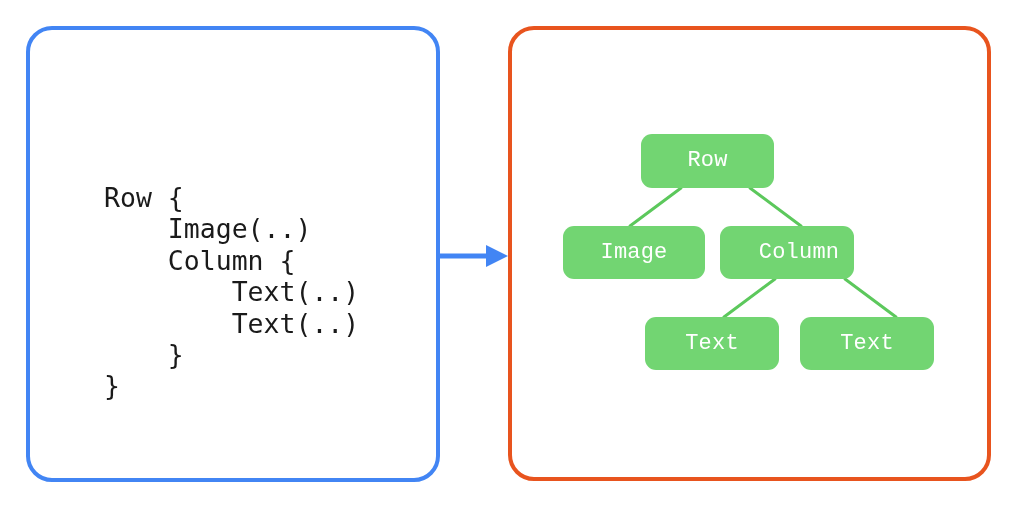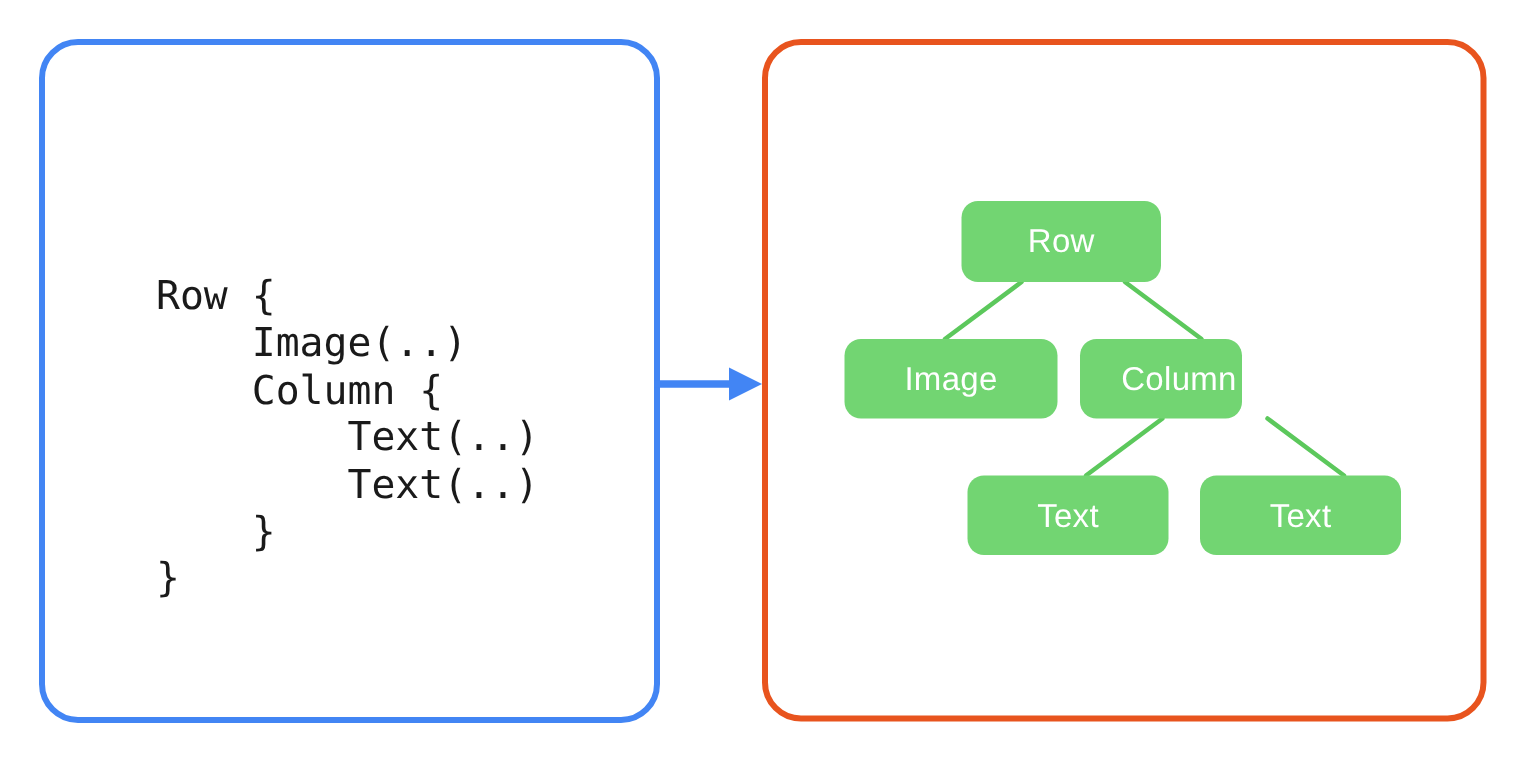--- a/index.html
+++ b/index.html
@@ -78,30 +78,30 @@
   }
   .tree-node {
     position: absolute;
     box-sizing: border-box;
     display: flex;
     align-items: center;
     justify-content: center;
     background: #72d572;
     border-radius: 11px;
     color: #ffffff;
-    font-family: Liberation Sans, sans-serif;
+    font-family: Liberation Mono, monospace;
     font-size: 22px;
     font-weight: 400;
     letter-spacing: 0.2px;
     line-height: 1;
     user-select: none;
   }
   #node-row    { left: 641px; top: 134px; width: 133px; height: 54px; }
   #node-image  { left: 563px; top: 226px; width: 142px; height: 53px; }
-  #node-column { left: 720px; top: 226px; width: 108px; height: 53px; padding-left: 24px; }
+  #node-column { left: 720px; top: 226px; width: 134px; height: 53px; padding-left: 24px; }
   #node-text-1 { left: 645px; top: 317px; width: 134px; height: 53px; }
   #node-text-2 { left: 800px; top: 317px; width: 134px; height: 53px; }
 </style>
 </head>
 <body>
 
 <div id="canvas">
 
   <div class="panel" id="code-panel">
     <pre id="code-block">Row {

